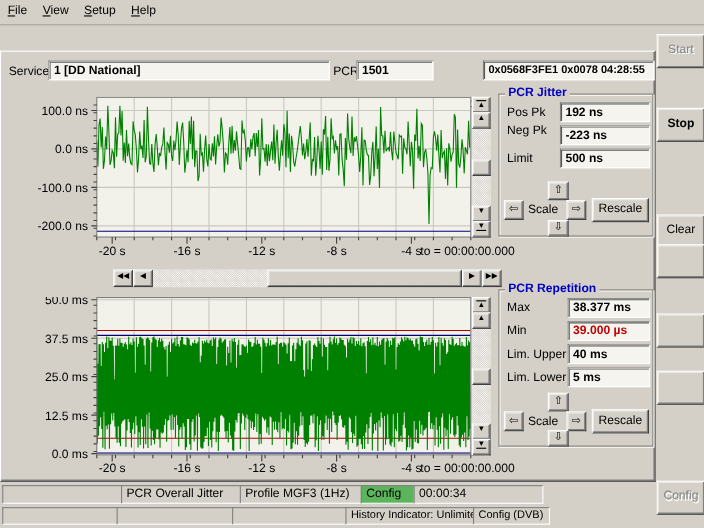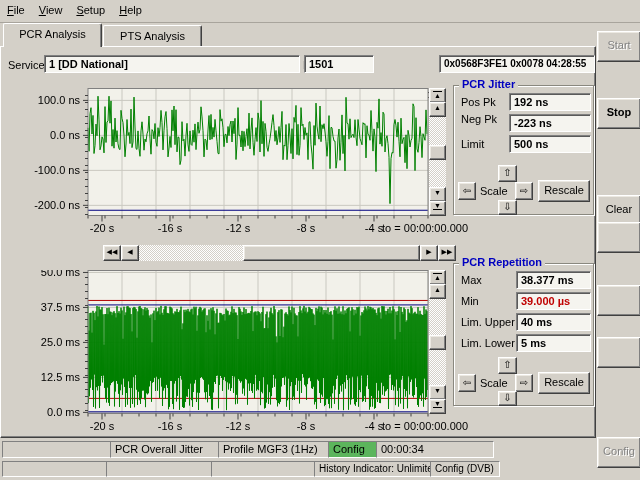--- a/index.html
+++ b/index.html
@@ -68,31 +68,27 @@
   }
   svg text { font-family:"Liberation Sans", sans-serif; font-size:11px; fill:#000; }
 </style>
 </head>
 <body>
 
 <div class="win">
 
   <div class="abs" id="menubar" style="left:0;top:0;width:640px;height:22px;border-bottom:1px solid #a8a49c;"><span class="menu-item"><u>F</u>ile</span><span class="menu-item"><u>V</u>iew</span><span class="menu-item"><u>S</u>etup</span><span class="menu-item"><u>H</u>elp</span></div>
 
-  <div class="abs" id="tabstrip" style="left:0;top:22px;width:640px;height:24px;">
-      <div class="tab" style="left: 3px; top: 1px; height: 23px; z-index: 5; width: 97px;">PCR Analysis</div>
-      <div class="tab" style="left: 103px; top: 3px; height: 20px; width: 97px;">PTS Analysis</div>
-    </div>
 
   <div class="panel"></div>
 
   <div class="abs" style="left:8px;top:59px;">Service</div>
   <div class="abs sunken fld-value" style="left:44px;top:55px;width:250px;">1 [DD National]</div>
   <div class="abs" style="left:303px;top:59px;">PCR-PID</div>
-  <div class="abs sunken fld-value" style="left:304px;top:55px;width:64px;">1501</div>
+  <div class="abs sunken fld-value" style="left:324px;top:55px;width:64px;">1501</div>
   <div class="abs" style="left:396px;top:59px;margin-top:29px;">PCR(to)</div>
   <div class="abs sunken fld-value" style="left:439px;top:55px;width:150px;font-size:10px;">0x0568F3FE1  0x0078  04:28:55</div>
 
   <svg class="abs" id="chart1" style="left:24px;top:88px;" width="446" height="154" xmlns="http://www.w3.org/2000/svg">
       <rect x="64" y="0.5" width="340" height="127" fill="#f2f1ea"></rect>
       <line x1="98" y1="0.5" x2="98" y2="127.5" stroke="#c9c8c0" stroke-width="1"></line>
       <line x1="132" y1="0.5" x2="132" y2="127.5" stroke="#c9c8c0" stroke-width="1"></line>
       <line x1="166" y1="0.5" x2="166" y2="127.5" stroke="#c9c8c0" stroke-width="1"></line>
       <line x1="200" y1="0.5" x2="200" y2="127.5" stroke="#c9c8c0" stroke-width="1"></line>
       <line x1="234" y1="0.5" x2="234" y2="127.5" stroke="#c9c8c0" stroke-width="1"></line>

